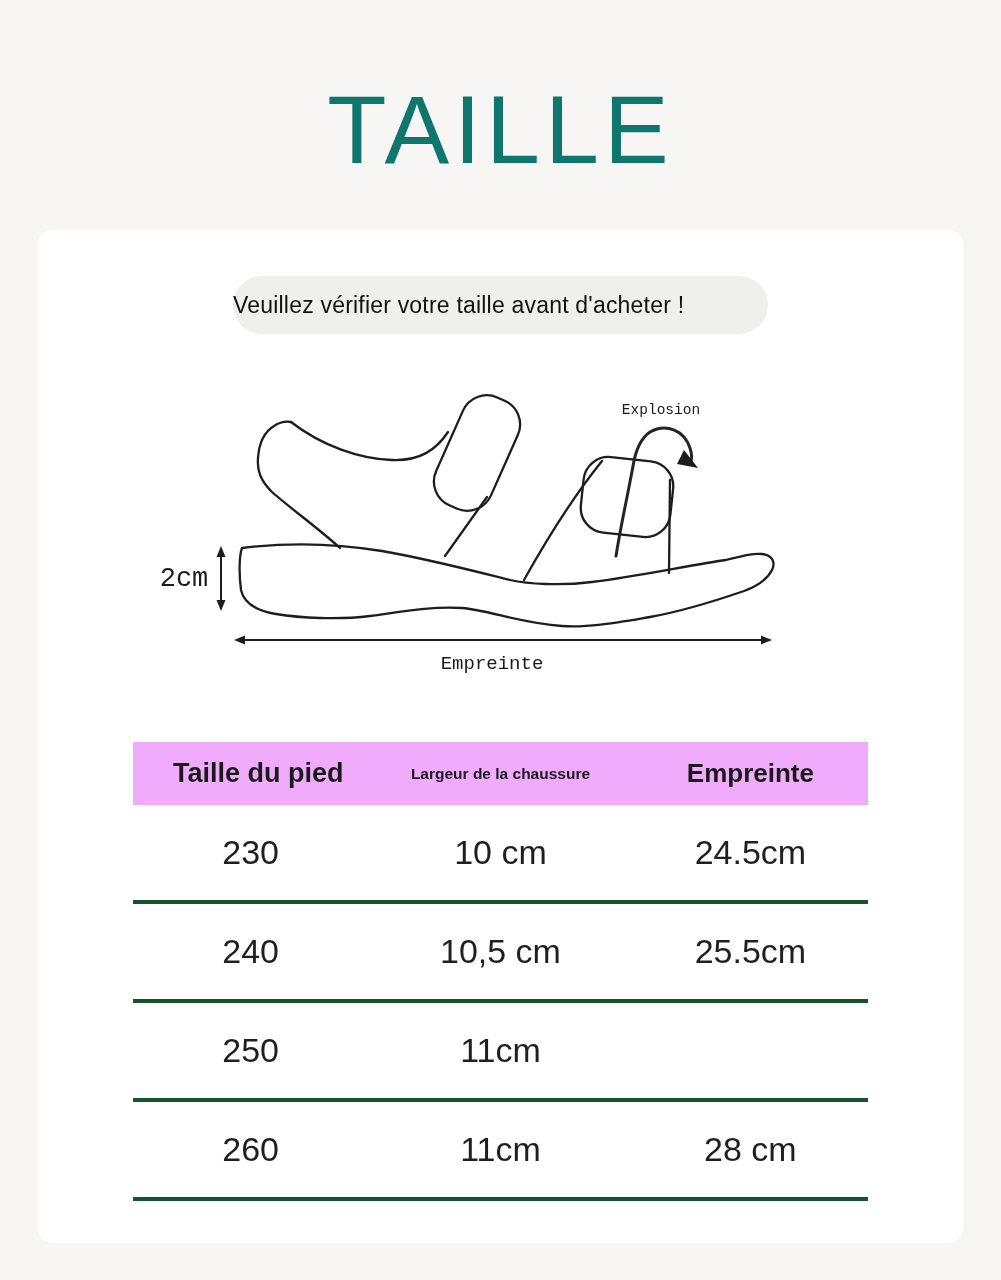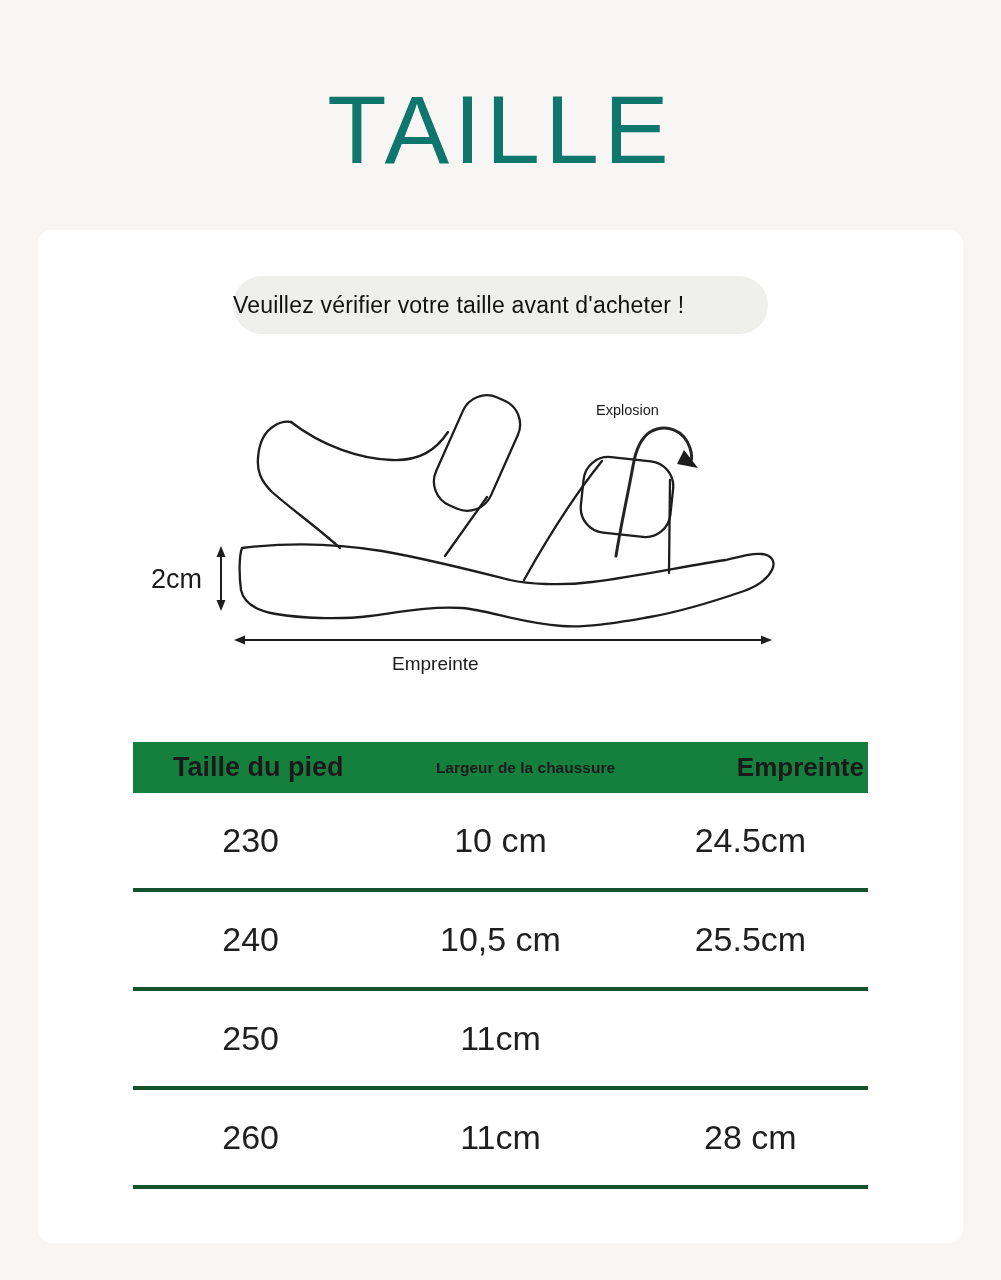--- a/index.html
+++ b/index.html
@@ -36,37 +36,36 @@
   .pill span{
     font-size:23px;font-weight:500;color:#111111;letter-spacing:.2px;
   }
   .diagram{
     position:absolute;left:0;top:0;width:925px;height:480px;
   }
   .diagram svg{
     position:absolute;left:102px;top:140px;width:680px;height:330px;
   }
   .diagram .lbl{
-    position:absolute;text-align:left;color:#1b1b1b;
+    position:absolute;text-align:center;color:#1b1b1b;font-family:Liberation Mono, monospace;
   }
   .lbl-explosion{left:558px;top:172px;width:130px;font-size:14.5px;}
   .lbl-2cm{left:113px;top:334px;width:66px;font-size:27px;font-weight:500;}
   .lbl-empreinte{left:354px;top:423px;width:200px;font-size:19px;}
   .size-table{
     position:absolute;left:95px;top:512px;width:735px;
   }
   .trow, .thead{
     display:grid;
     grid-template-columns:32% 36% 32%;
     align-items:center;
   }
   .thead{
-    height:51px;
-    background:#15803d;
-    gap:25px;
+    height:63px;
+    background:#f0abfc;
   }
   .th{font-weight:700;color:#1a1a1a;}
   .th1{font-size:27px;text-align:left;padding-left:40px;}
   .th2{font-size:15.5px;text-align:center;}
   .th3{font-size:26px;text-align:center;}
   .trow{
     height:95px;
     border-bottom:4px solid #14532d;
   }
   .td{

